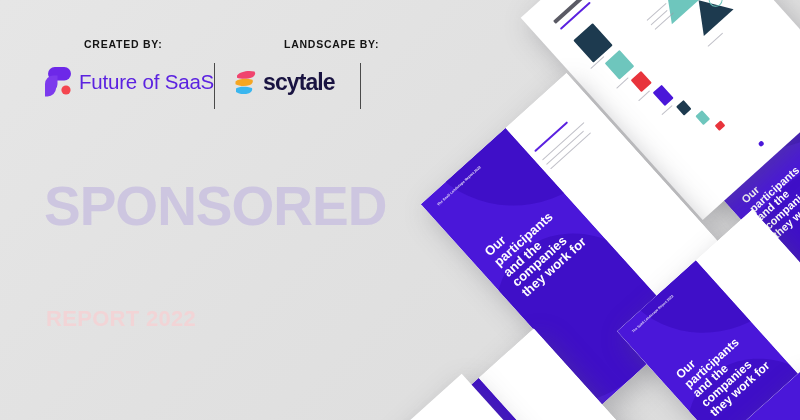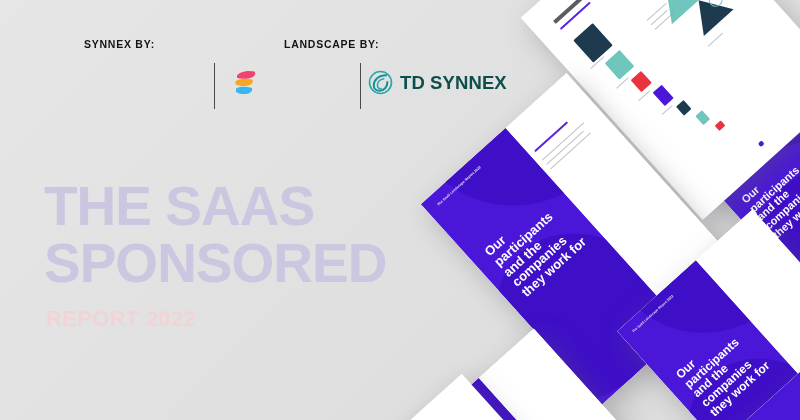--- a/index.html
+++ b/index.html
@@ -375,50 +375,51 @@
     </div>
 
     <div class="page" style="left:414px; top:392px; width:120px; height:170px; transform:rotate(-42deg); transform-origin:center;"></div>
 
   </div>
 
   <div id="left-panel">
 
     <div class="credits-row">
 
-      <div class="credit-label created">SYNNEX BY:</div>
+      <div class="credit-label created">CREATED BY:</div>
       <div class="credit-label sponsored">LANDSCAPE BY:</div>
 
       <div class="divider d1"></div>
       <div class="divider d2"></div>
 
+      <div class="logo-fos">
+        <span>
+          <svg class="fos-mark" viewBox="0 0 28 32" xmlns="http://www.w3.org/2000/svg">
+            <rect x="4" y="1" width="23" height="13.5" rx="6.75" fill="#6d28e8"></rect>
+            <path d="M1 18 a8.5 8.5 0 0 1 8.5 -8.5 h4 v8.5 a8.5 8.5 0 0 1 -8.5 8.5 h-4 z" fill="#7c3aed"></path>
+            <path d="M1 18.5 h11 v3.5 a8.5 8.5 0 0 1 -8.5 8.5 h-2.5 z" fill="#7c3aed"></path>
+            <circle cx="22" cy="24" r="4.6" fill="#f4464f"></circle>
+          </svg>
+        </span>
+        <span class="fos-word">Future of SaaS</span>
+      </div>
 
       <div class="logo-scytale">
         <span>
           <svg class="scy-mark" viewBox="0 0 26 28" xmlns="http://www.w3.org/2000/svg">
             <path d="M4 7.5 C7 3.5 15 2 21.5 3.5 C22.8 5.2 22 8 19.5 9.2 C14 11.5 8 11 4 9.8 Z" fill="#f0446e"></path>
             <path d="M2.5 13.5 C5.5 10.8 13 10 19.5 11.8 C20.5 13.5 19.5 16 17 17 C11.5 19 6 18 2.5 16.2 Z" fill="#f5a623"></path>
             <path d="M3 20.5 C6 18.3 13 18 19 20 C19.8 21.8 18.5 24.3 16 25.2 C10.5 27 5.5 25.8 3 24 Z" fill="#3ab6ef"></path>
           </svg>
         </span>
-      </div>
-
-      <div class="logo-tdsynnex">
-        <span>
-          <svg class="td-mark" viewBox="0 0 26 26" xmlns="http://www.w3.org/2000/svg">
-            <circle cx="13" cy="13" r="11.4" fill="none" stroke="#2aa8a8" stroke-width="1.7"></circle>
-            <path d="M19 5.5 C11 5.5 6 10.5 6 16 C6 19.3 8.6 21.6 12 21.6 C16.6 21.6 20.2 17.6 20.2 12.6" fill="none" stroke="#1b8f93" stroke-width="2.1" stroke-linecap="round"></path>
-            <path d="M16.5 9 C12 9.8 9.5 13 9.8 16.4 C10 18.6 11.6 19.8 13.6 19.4" fill="none" stroke="#2aa8a8" stroke-width="1.6" stroke-linecap="round"></path>
-          </svg>
-        </span>
-        <span class="td-word">TD SYNNEX</span>
-      </div>
+        <span class="scy-word">scytale</span>
+      </div>
+
     </div>
 
     <div class="headline">
-      <div class="headline-line">THE SAAS</div>
       <div class="headline-line">SPONSORED</div>
     </div>
 
     <div class="subhead">REPORT 2022</div>
   </div>
 
 </div>
 
 </body></html>

